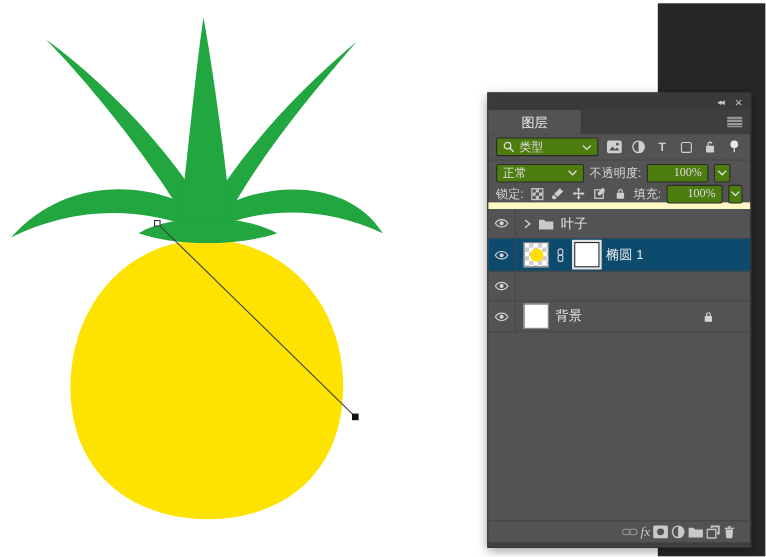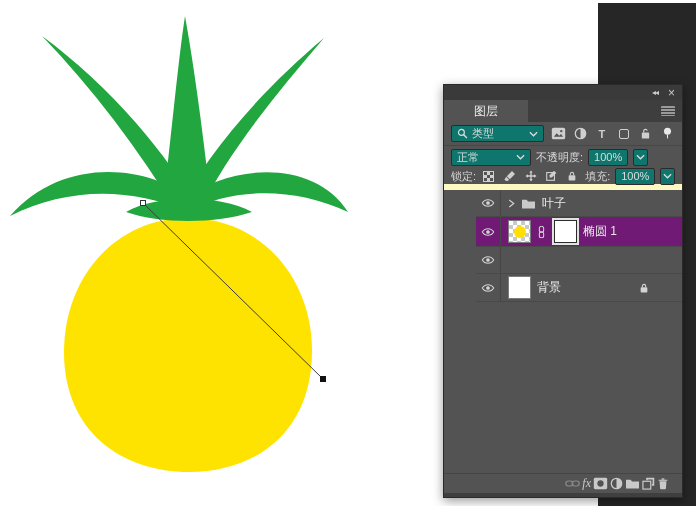--- a/index.html
+++ b/index.html
@@ -28,49 +28,49 @@
   .p-tabs { height:22px; background:#3e3e3e; display:flex; align-items:stretch; flex:0 0 auto; }
   .tab { background:#535353; padding:0 30px; display:flex; align-items:center;
     font-size:12px; color:#ececec; }
   .panel-menu { margin:auto 7px auto auto; width:14px; height:10px; background:#9a9a9a;
     border-radius:1px;
     background-image:linear-gradient(#3e3e3e 1px,transparent 1px);
     background-size:100% 3px; background-position:0 2px; }
 
   .p-row { display:flex; align-items:center; padding:0 7px; gap:5px; flex:0 0 auto; }
   .p-filter { height:24px; border-bottom:1px solid #474747; gap:7px; }
-  .dark-box { background:#0f766e; border:1px solid #2b2b2b; border-radius:2px;
+  .dark-box { background:#4d7c0f; border:1px solid #2b2b2b; border-radius:2px;
     height:17px; display:flex; align-items:center; gap:4px; padding:0 5px;
-    color:#dcdcdc; font-size:11px; }
+    color:#dcdcdc; font-size:11px;font-family:Liberation Serif, serif; }
   .search-select { width:104px; }
   .grow { margin-left:auto; }
   .ic { display:block; }
   .fbtn { width:17px; height:17px; display:flex; align-items:center; justify-content:center;
     color:#cfcfcf; }
   .t-letter { font-size:11px; font-weight:bold; color:#cfcfcf; }
   .shape-sq { width:10px; height:10px; border:1.5px solid #cfcfcf; border-radius:2px; }
 
   .p-blend { height:22px; }
   .blend-select { width:80px; }
   .lbl { color:#d8d8d8; white-space:nowrap; }
-  .val-box { width:40px; }
+  .val-box { width:56px; justify-content:flex-end; }
   .chev-box { width:15px; justify-content:center; padding:0; }
 
   .p-lock { height:22px; border-bottom:6px solid #fef9c3; }
   .lockbtn { width:16px; height:16px; display:flex; align-items:center; justify-content:center;
     color:#cfcfcf; }
   .checker-sm { width:11px; height:11px; border:1px solid #cfcfcf;
     background-image:linear-gradient(45deg,#cfcfcf 25%,transparent 25%,transparent 75%,#cfcfcf 75%),
       linear-gradient(45deg,#cfcfcf 25%,transparent 25%,transparent 75%,#cfcfcf 75%);
     background-size:6px 6px; background-position:0 0,3px 3px; }
 
-  .rows { flex:1 1 auto; display:flex; flex-direction:column; overflow:hidden; background:#535353;margin-left:32px; }
+  .rows { flex:1 1 auto; display:flex; flex-direction:column; overflow:hidden; background:#535353; }
   .row { height:27px; flex:0 0 auto; display:flex; align-items:stretch;
     border-bottom:1px solid #494949; }
-  .row.selected { background:#701a75; height:30px; }
+  .row.selected { background:#0c4a6e; height:30px; }
   .eye-col { width:25px; flex:0 0 auto; display:flex; align-items:center; justify-content:center;
     border-right:1px solid #464646; color:#d6d6d6; }
   .row-content { flex:1; display:flex; align-items:center; gap:6px; padding:0 7px; }
   .lname { font-size:12px; color:#e8e8e8; white-space:nowrap; }
   .chev { color:#cfcfcf; }
   .thumb { width:23px; height:23px; flex:0 0 auto; position:relative;
     border:1px solid #7d7d7d; background:#fff; }
   .thumb-checker { background-image:
       linear-gradient(45deg,#c9c9c9 25%,transparent 25%,transparent 75%,#c9c9c9 75%),
       linear-gradient(45deg,#c9c9c9 25%,transparent 25%,transparent 75%,#c9c9c9 75%);

